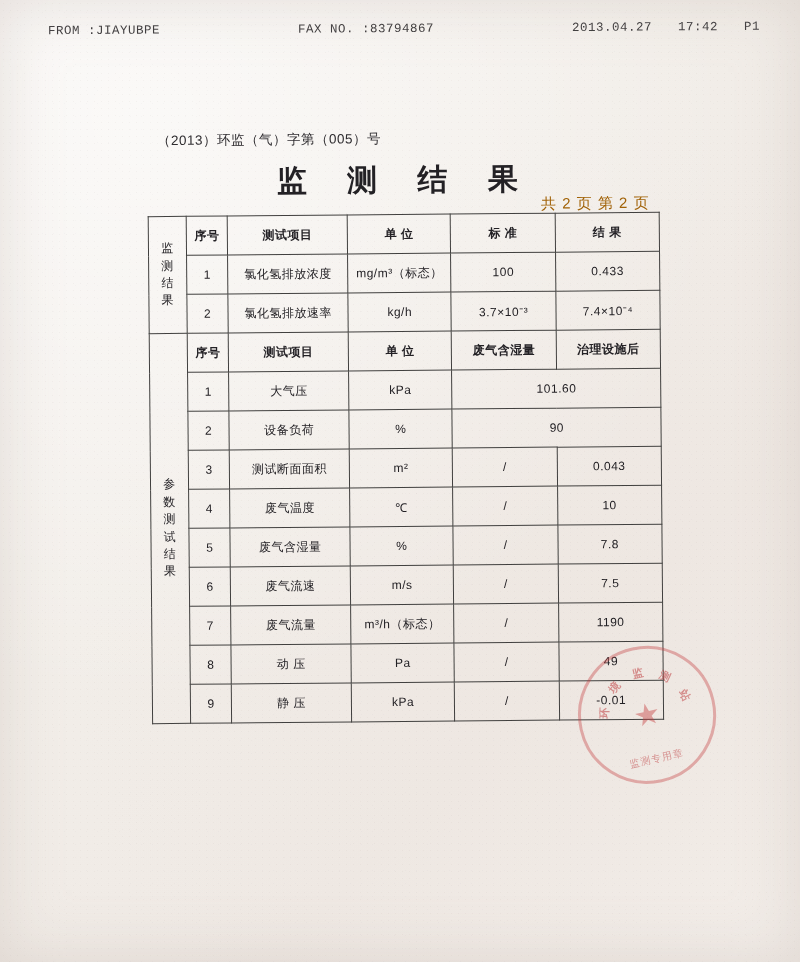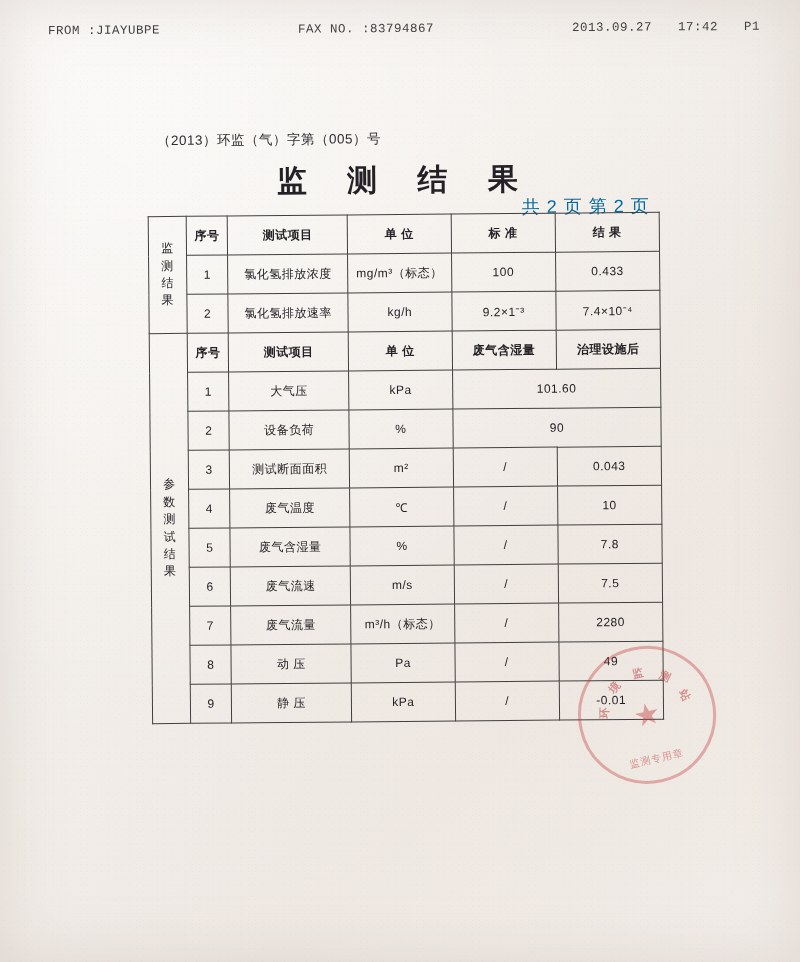--- a/index.html
+++ b/index.html
@@ -87,22 +87,22 @@
     font-weight: bold;
     letter-spacing: 16px;
     color: #232125;
     text-indent: 16px;
   }
 
   .page-count {
     position: absolute;
     top: 196px;
     right: 148px;
-    font-size: 18px;
-    color: #0369a1;
+    font-size: 15px;
+    color: #a16207;
     letter-spacing: 1px;
   }
 
   
   table.result {
     position: absolute;
     top: 214px;
     left: 150px;
     width: 512px;
     border-collapse: collapse;
@@ -185,21 +185,21 @@
 </head>
 <body>
 
 <div class="paper"></div>
 <div class="speckle"></div>
 
 <div class="fax-header">
   <span>FROM :JIAYUBPE</span>
   <span>FAX NO. :83794867</span>
   <span class="grp">
-    <span>2013.09.27</span>
+    <span>2013.04.27</span>
     <span>17:42</span>
     <span>P1</span>
   </span>
 </div>
 
 <div class="doc">
 
   <div class="doc-no">（2013）环监（气）字第（005）号</div>
   <div class="doc-title">监 测 结 果</div>
   <div class="page-count">共 2 页 第 2 页</div>
@@ -226,21 +226,21 @@
         <td class="item">氯化氢排放浓度</td>
         <td class="unit">mg/m³（标态）</td>
         <td class="std">100</td>
         <td class="res">0.433</td>
       </tr>
 
       <tr>
         <td class="num">2</td>
         <td class="item">氯化氢排放速率</td>
         <td class="unit">kg/h</td>
-        <td class="std">9.2×1⁻³</td>
+        <td class="std">3.7×10⁻³</td>
         <td class="res">7.4×10⁻⁴</td>
       </tr>
 
       <tr class="thickrow">
         <td class="sidelabel" rowspan="10">
           <span>参</span>
           <span>数</span>
           <span>测</span>
           <span>试</span>
           <span>结</span>
@@ -291,21 +291,21 @@
         <td class="item">废气流速</td>
         <td class="unit">m/s</td>
         <td class="std">/</td>
         <td class="res">7.5</td>
       </tr>
       <tr>
         <td class="num">7</td>
         <td class="item">废气流量</td>
         <td class="unit">m³/h（标态）</td>
         <td class="std">/</td>
-        <td class="res">2280</td>
+        <td class="res">1190</td>
       </tr>
       <tr>
         <td class="num">8</td>
         <td class="item">动 压</td>
         <td class="unit">Pa</td>
         <td class="std">/</td>
         <td class="res">49</td>
       </tr>
       <tr>
         <td class="num">9</td>

